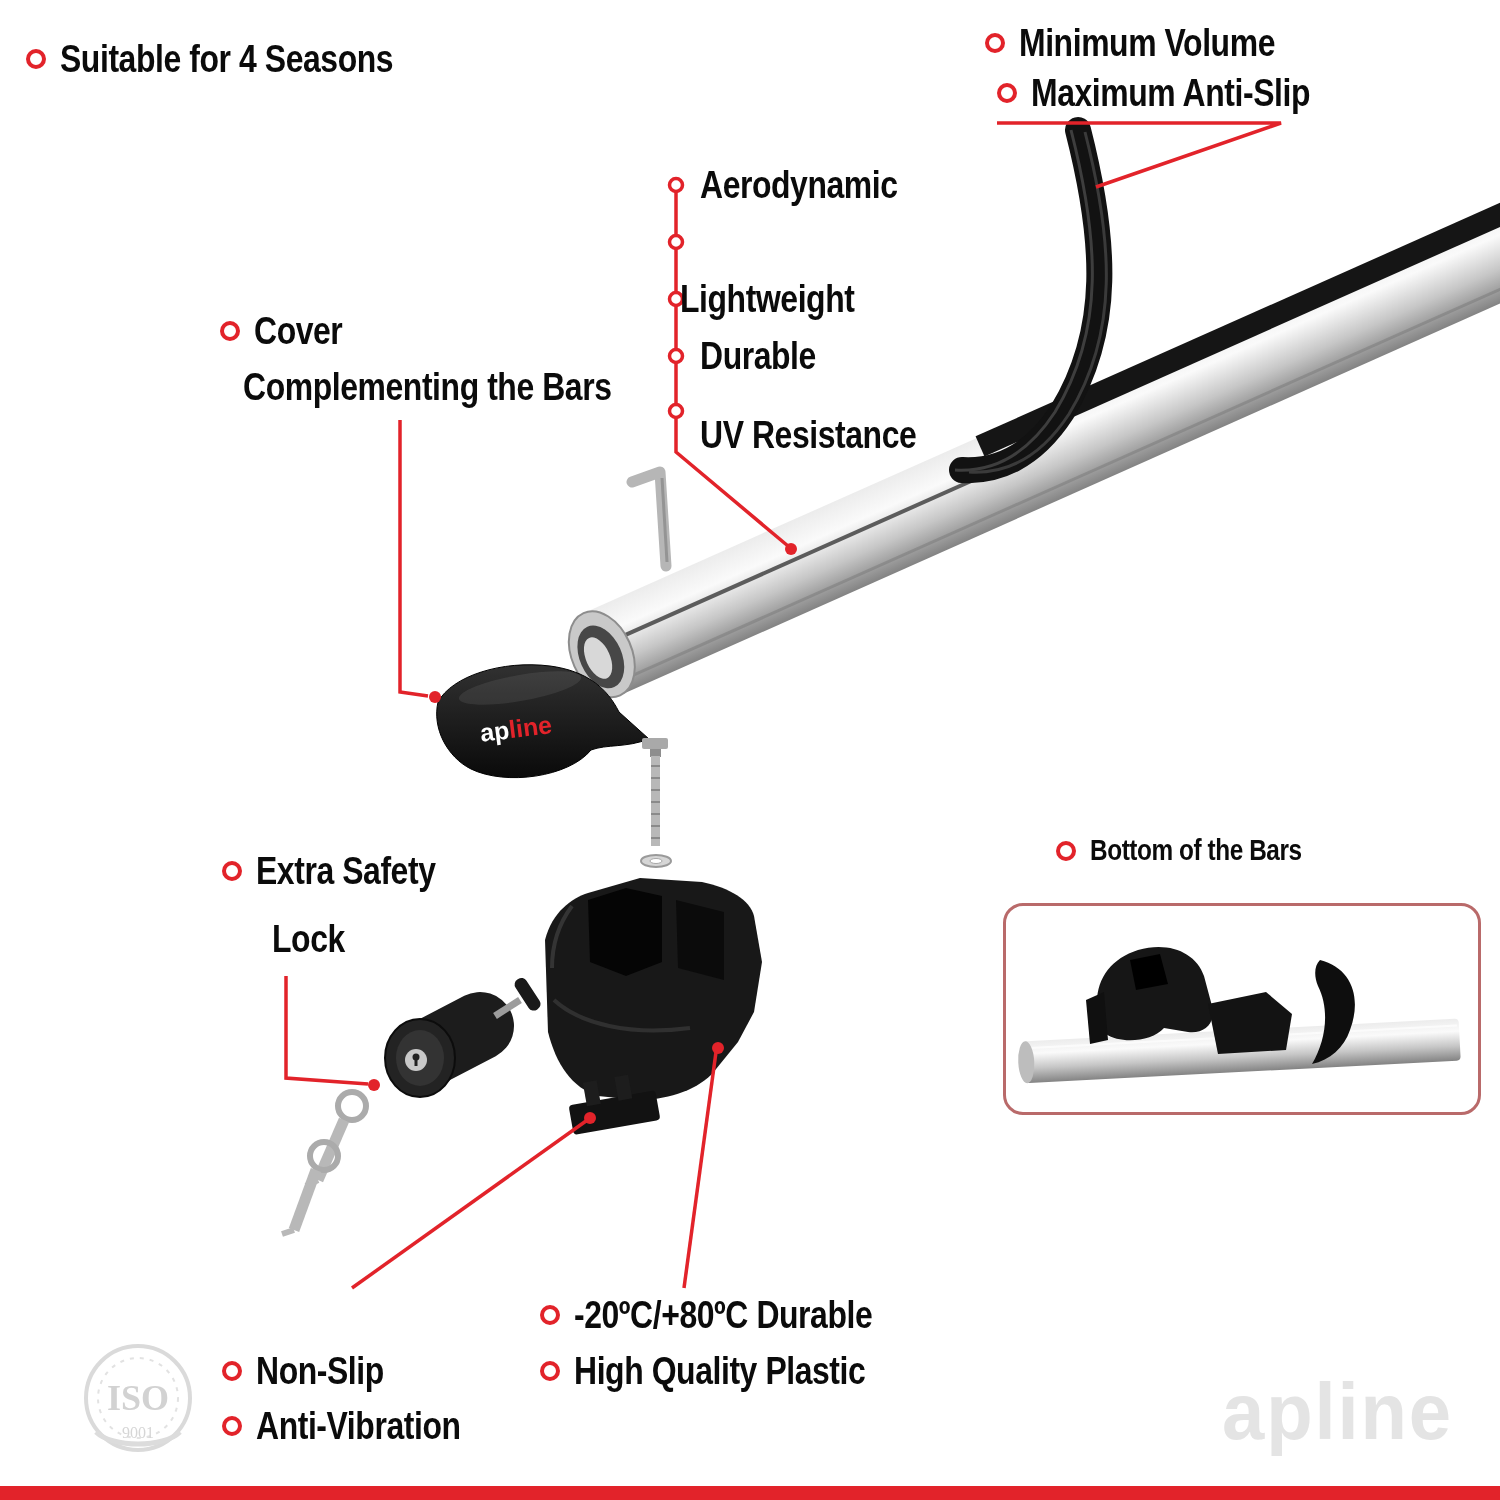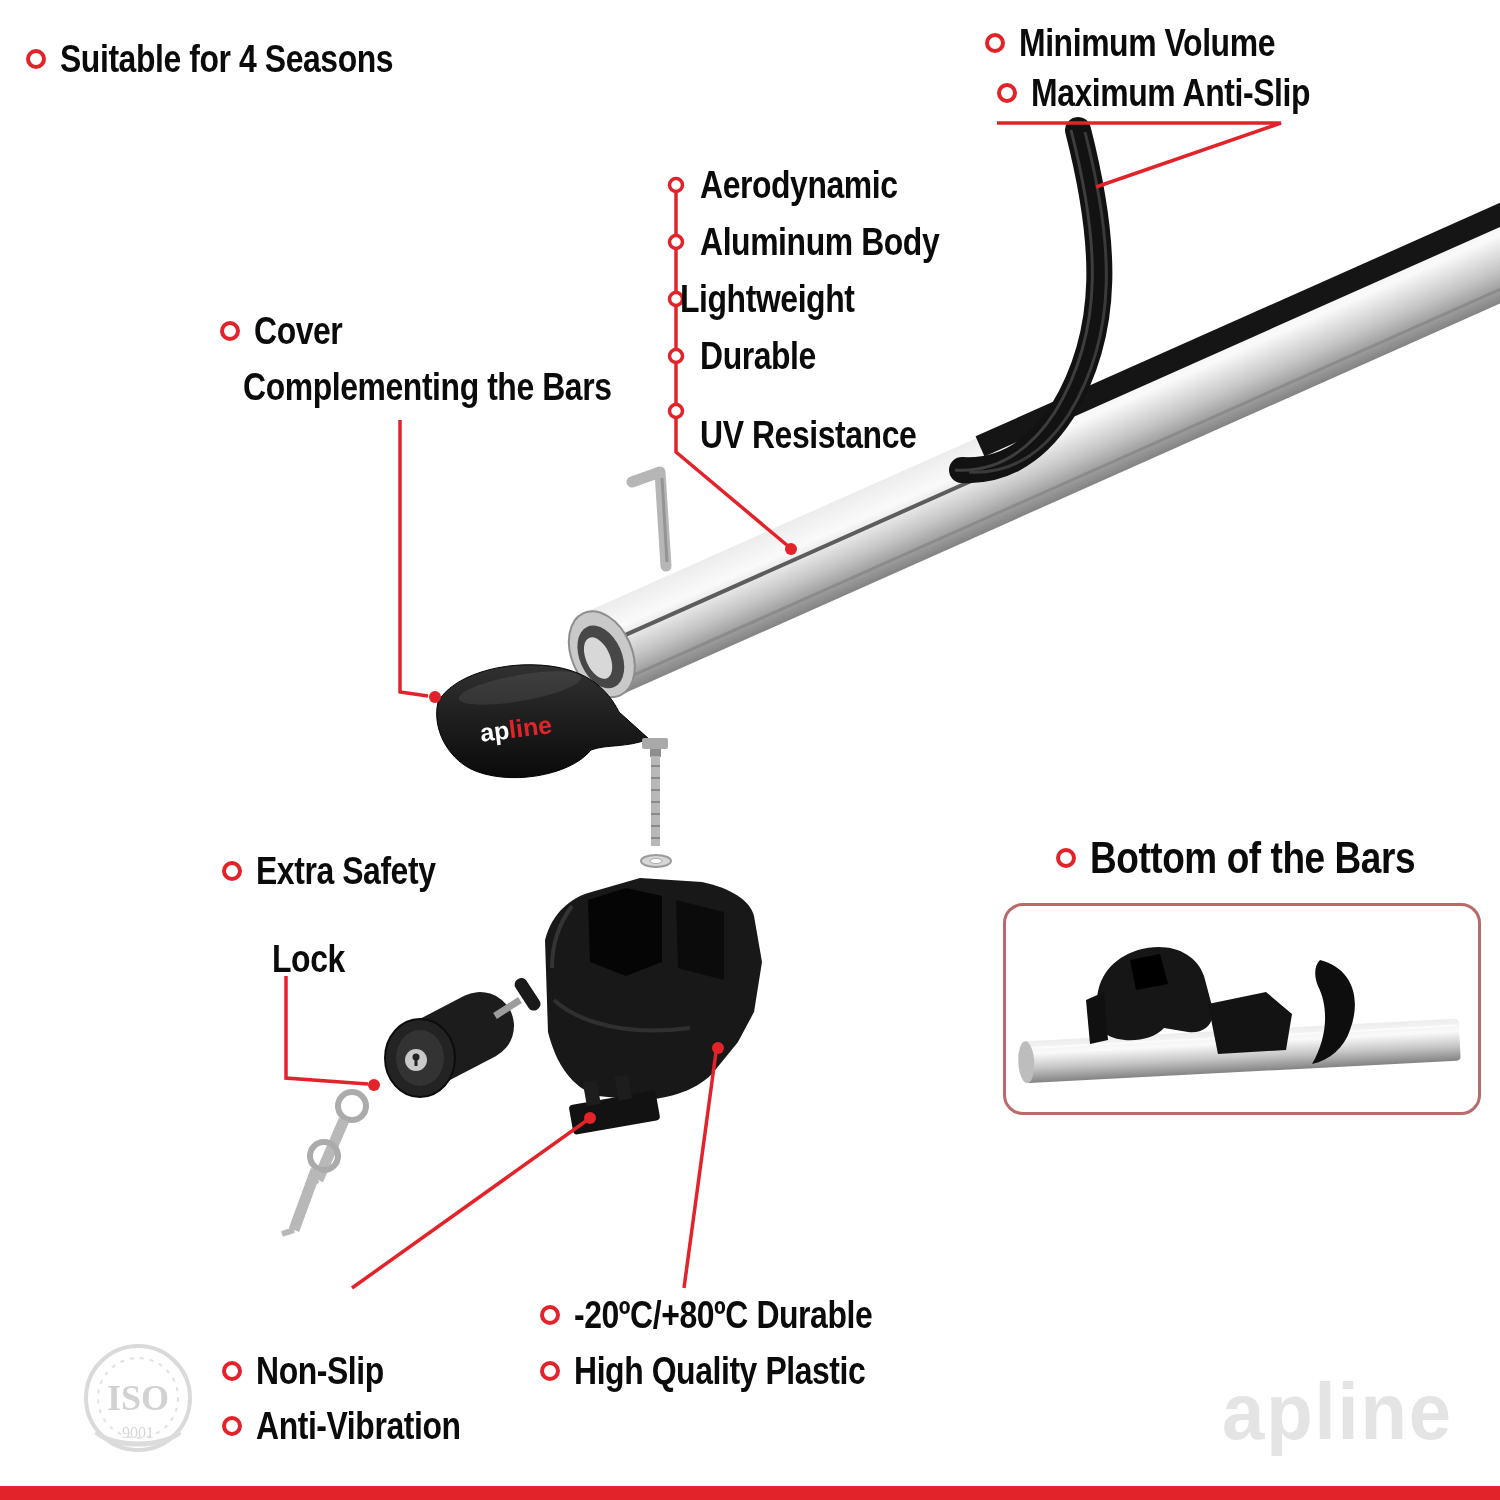--- a/index.html
+++ b/index.html
@@ -16,21 +16,21 @@
   }
   .label-row .txt{
     display:inline-block;transform:scaleX(0.84);transform-origin:left center;
     letter-spacing:-0.5px;
   }
   .bullet{
     width:12px;height:12px;border:4px solid var(--red);border-radius:50%;
     flex:0 0 auto;background:#fff;
   }
   .no-bullet{padding-left:0;}
-  .big{font-size:44px;}
+  .big{font-size:29px;}
   .box-frame{
     position:absolute;left:1003px;top:903px;width:472px;height:206px;
     border:3px solid #b96a6a;border-radius:20px;background:transparent;z-index:0;
   }
   .watermark{
     position:absolute;left:1222px;top:1366px;font-size:80px;font-weight:700;
     color:#e4e4e4;letter-spacing:2px;z-index:2;
     transform:scaleX(0.95);transform-origin:left center;
   }
   .bottom-strip{
@@ -197,43 +197,40 @@
     <span class="bullet"></span>
     <span class="txt">Cover</span>
   </div>
   <div class="label-row no-bullet" style="left:243px;top:368px">
     <span class="txt">Complementing the Bars</span>
   </div>
 
   <div class="label-row" style="left:700px;top:166px">
     <span class="txt">Aerodynamic</span>
   </div>
-  <div class="label-row" style="left:700px;top:223px">
-    <span class="txt">Aluminum Body</span>
-  </div>
   <div class="label-row" style="left:680px;top:280px">
     <span class="txt">Lightweight</span>
   </div>
   <div class="label-row" style="left:700px;top:337px">
     <span class="txt">Durable</span>
   </div>
   <div class="label-row" style="left:700px;top:416px">
     <span class="txt">UV Resistance</span>
   </div>
 
   <div class="label-row big" style="left:1056px;top:836px">
     <span class="bullet"></span>
     <span class="txt">Bottom of the Bars</span>
   </div>
 
   <div class="label-row" style="left:222px;top:852px">
     <span class="bullet"></span>
     <span class="txt">Extra Safety</span>
   </div>
-  <div class="label-row no-bullet" style="left:272px;top:940px">
+  <div class="label-row no-bullet" style="left:272px;top:920px">
     <span class="txt">Lock</span>
   </div>
 
   <div class="label-row" style="left:222px;top:1352px">
     <span class="bullet"></span>
     <span class="txt">Non-Slip</span>
   </div>
   <div class="label-row" style="left:222px;top:1407px">
     <span class="bullet"></span>
     <span class="txt">Anti-Vibration</span>

